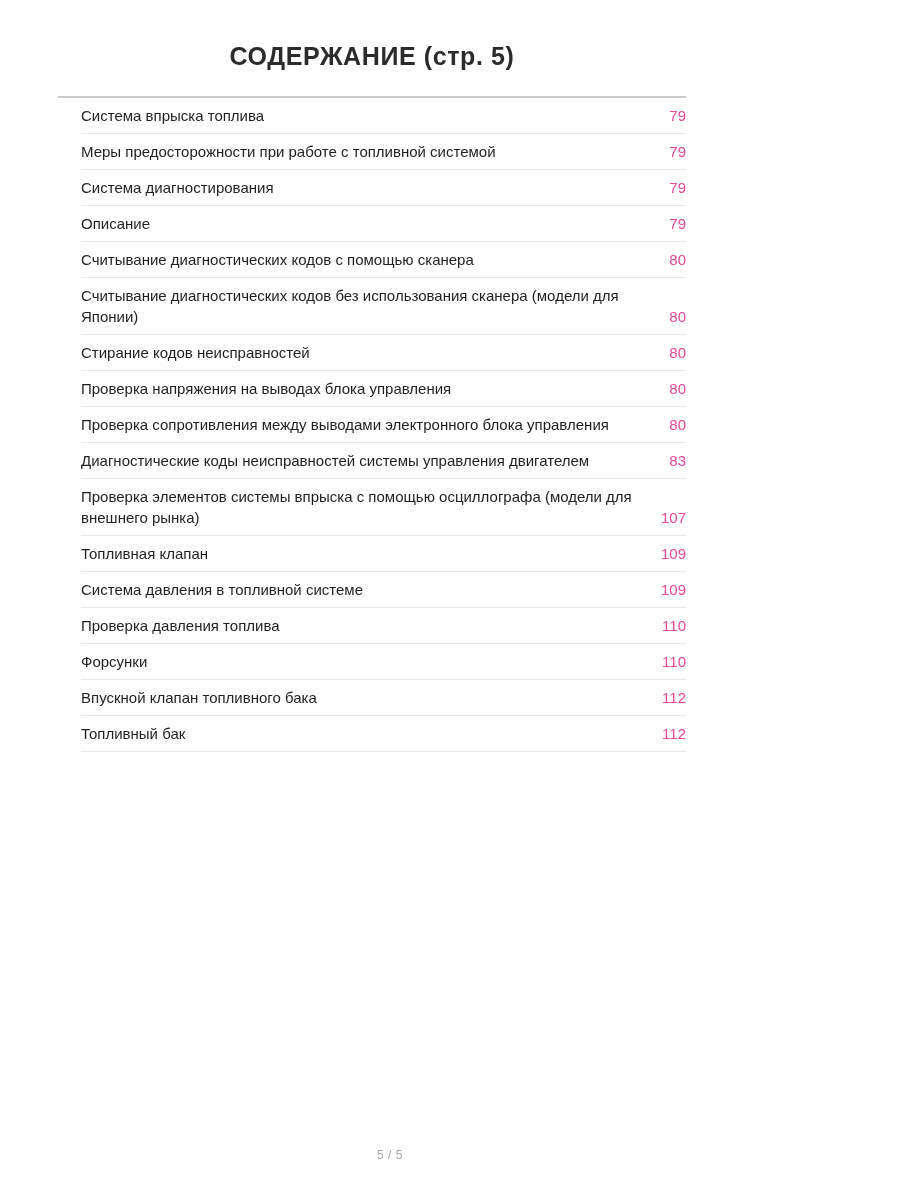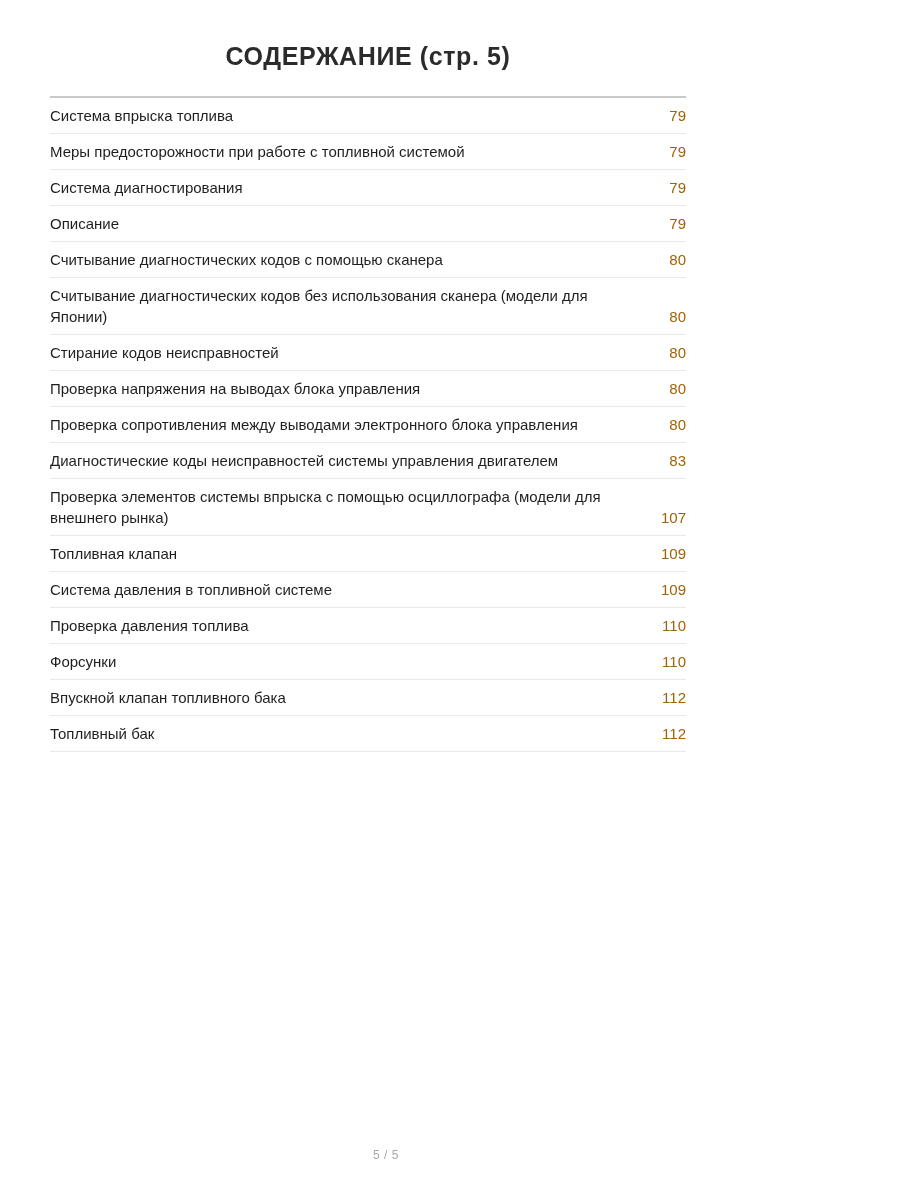--- a/index.html
+++ b/index.html
@@ -15,20 +15,21 @@
     position: relative;
     overflow: hidden;
   }
   .page {
     width: 736px;
     height: 1200px;
     box-sizing: border-box;
     position: relative;
     display: flex;
     flex-direction: column;
+    padding-left: 8px;
   }
   .doc-title {
     text-align: center;
     font-size: 25px;
     font-weight: bold;
     color: #2b2b2b;
     letter-spacing: 0.6px;
     margin: 0;
     padding-top: 41px;
     line-height: 30px;
@@ -44,33 +45,34 @@
   }
   .toc-row {
     display: flex;
     align-items: flex-end;
     justify-content: space-between;
     gap: 18px;
     border-bottom: 1px solid #e9e9e9;
     min-height: 34px;
     padding: 7px 0 7px 0;
     box-sizing: border-box;
+    margin-left: 23px;
   }
   .toc-title {
     font-size: 15px;
     line-height: 21px;
     color: #1f1f1f;
     flex: 1 1 auto;
     text-align: left;
     word-break: normal;
   }
   .toc-page {
     font-size: 15px;
     line-height: 21px;
-    color: #a16207;
+    color: #ec4899;
     flex: 0 0 auto;
     min-width: 30px;
     text-align: right;
     white-space: nowrap;
   }
   .spacer {
     flex: 1 1 auto;
   }
   .footer {
     text-align: center;

